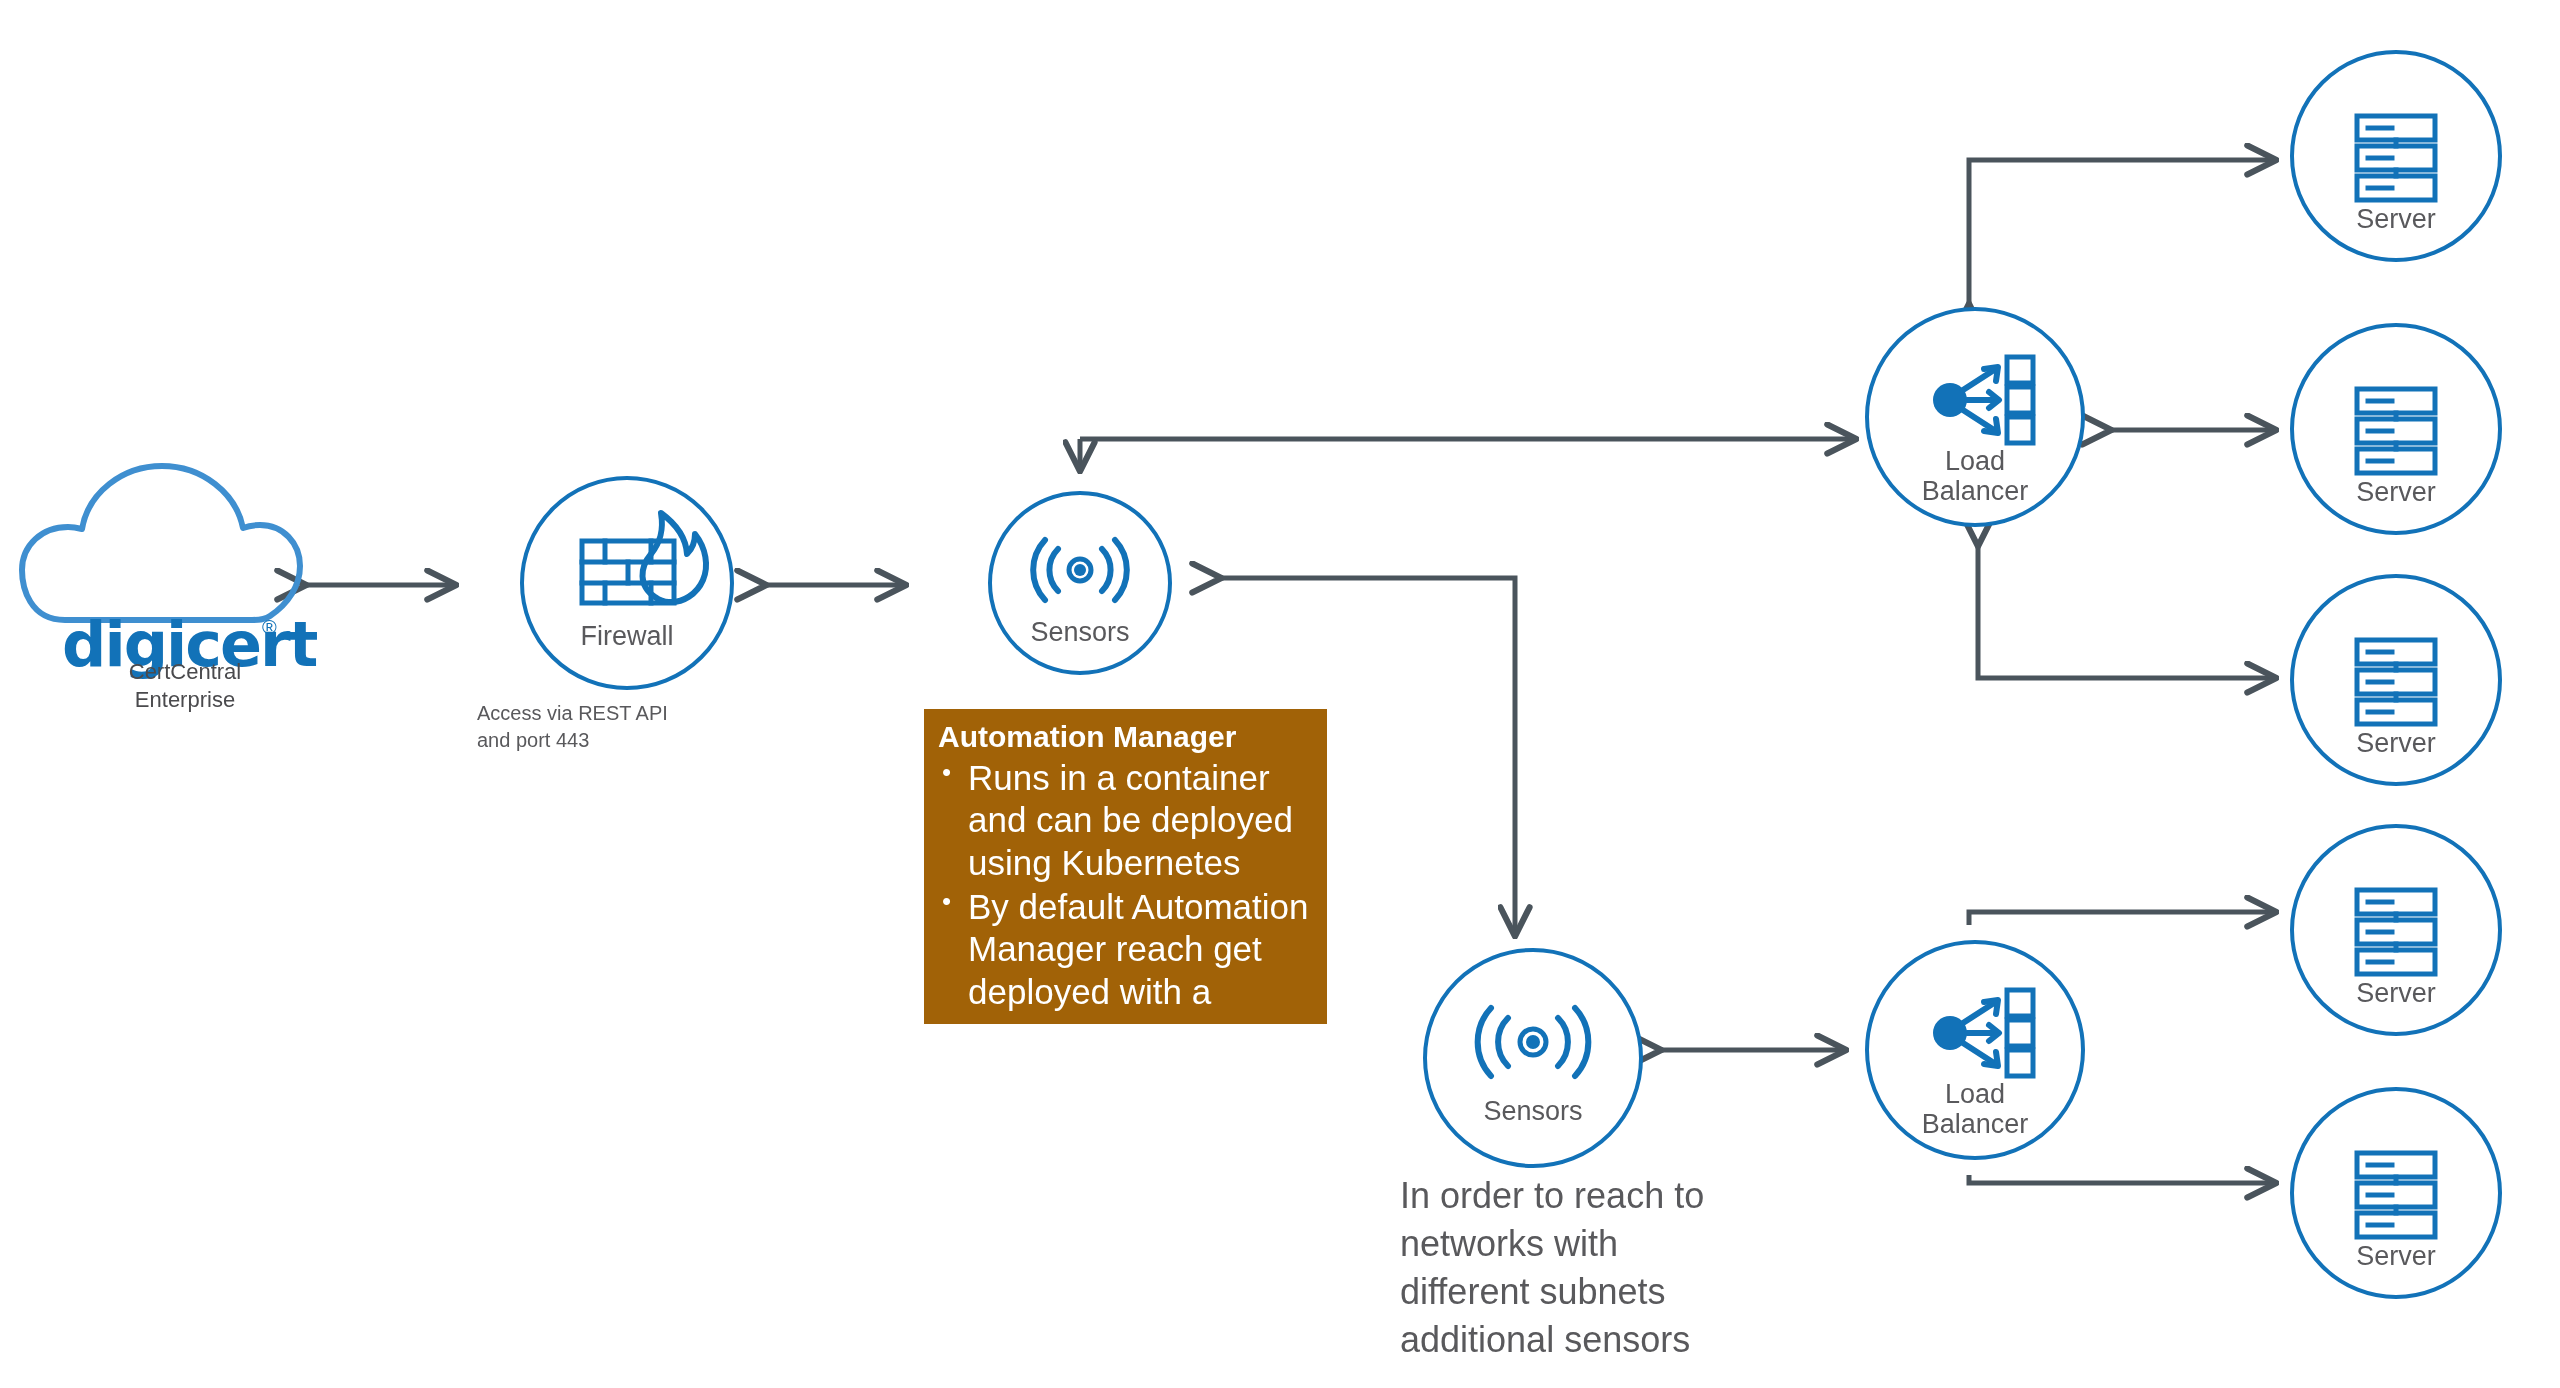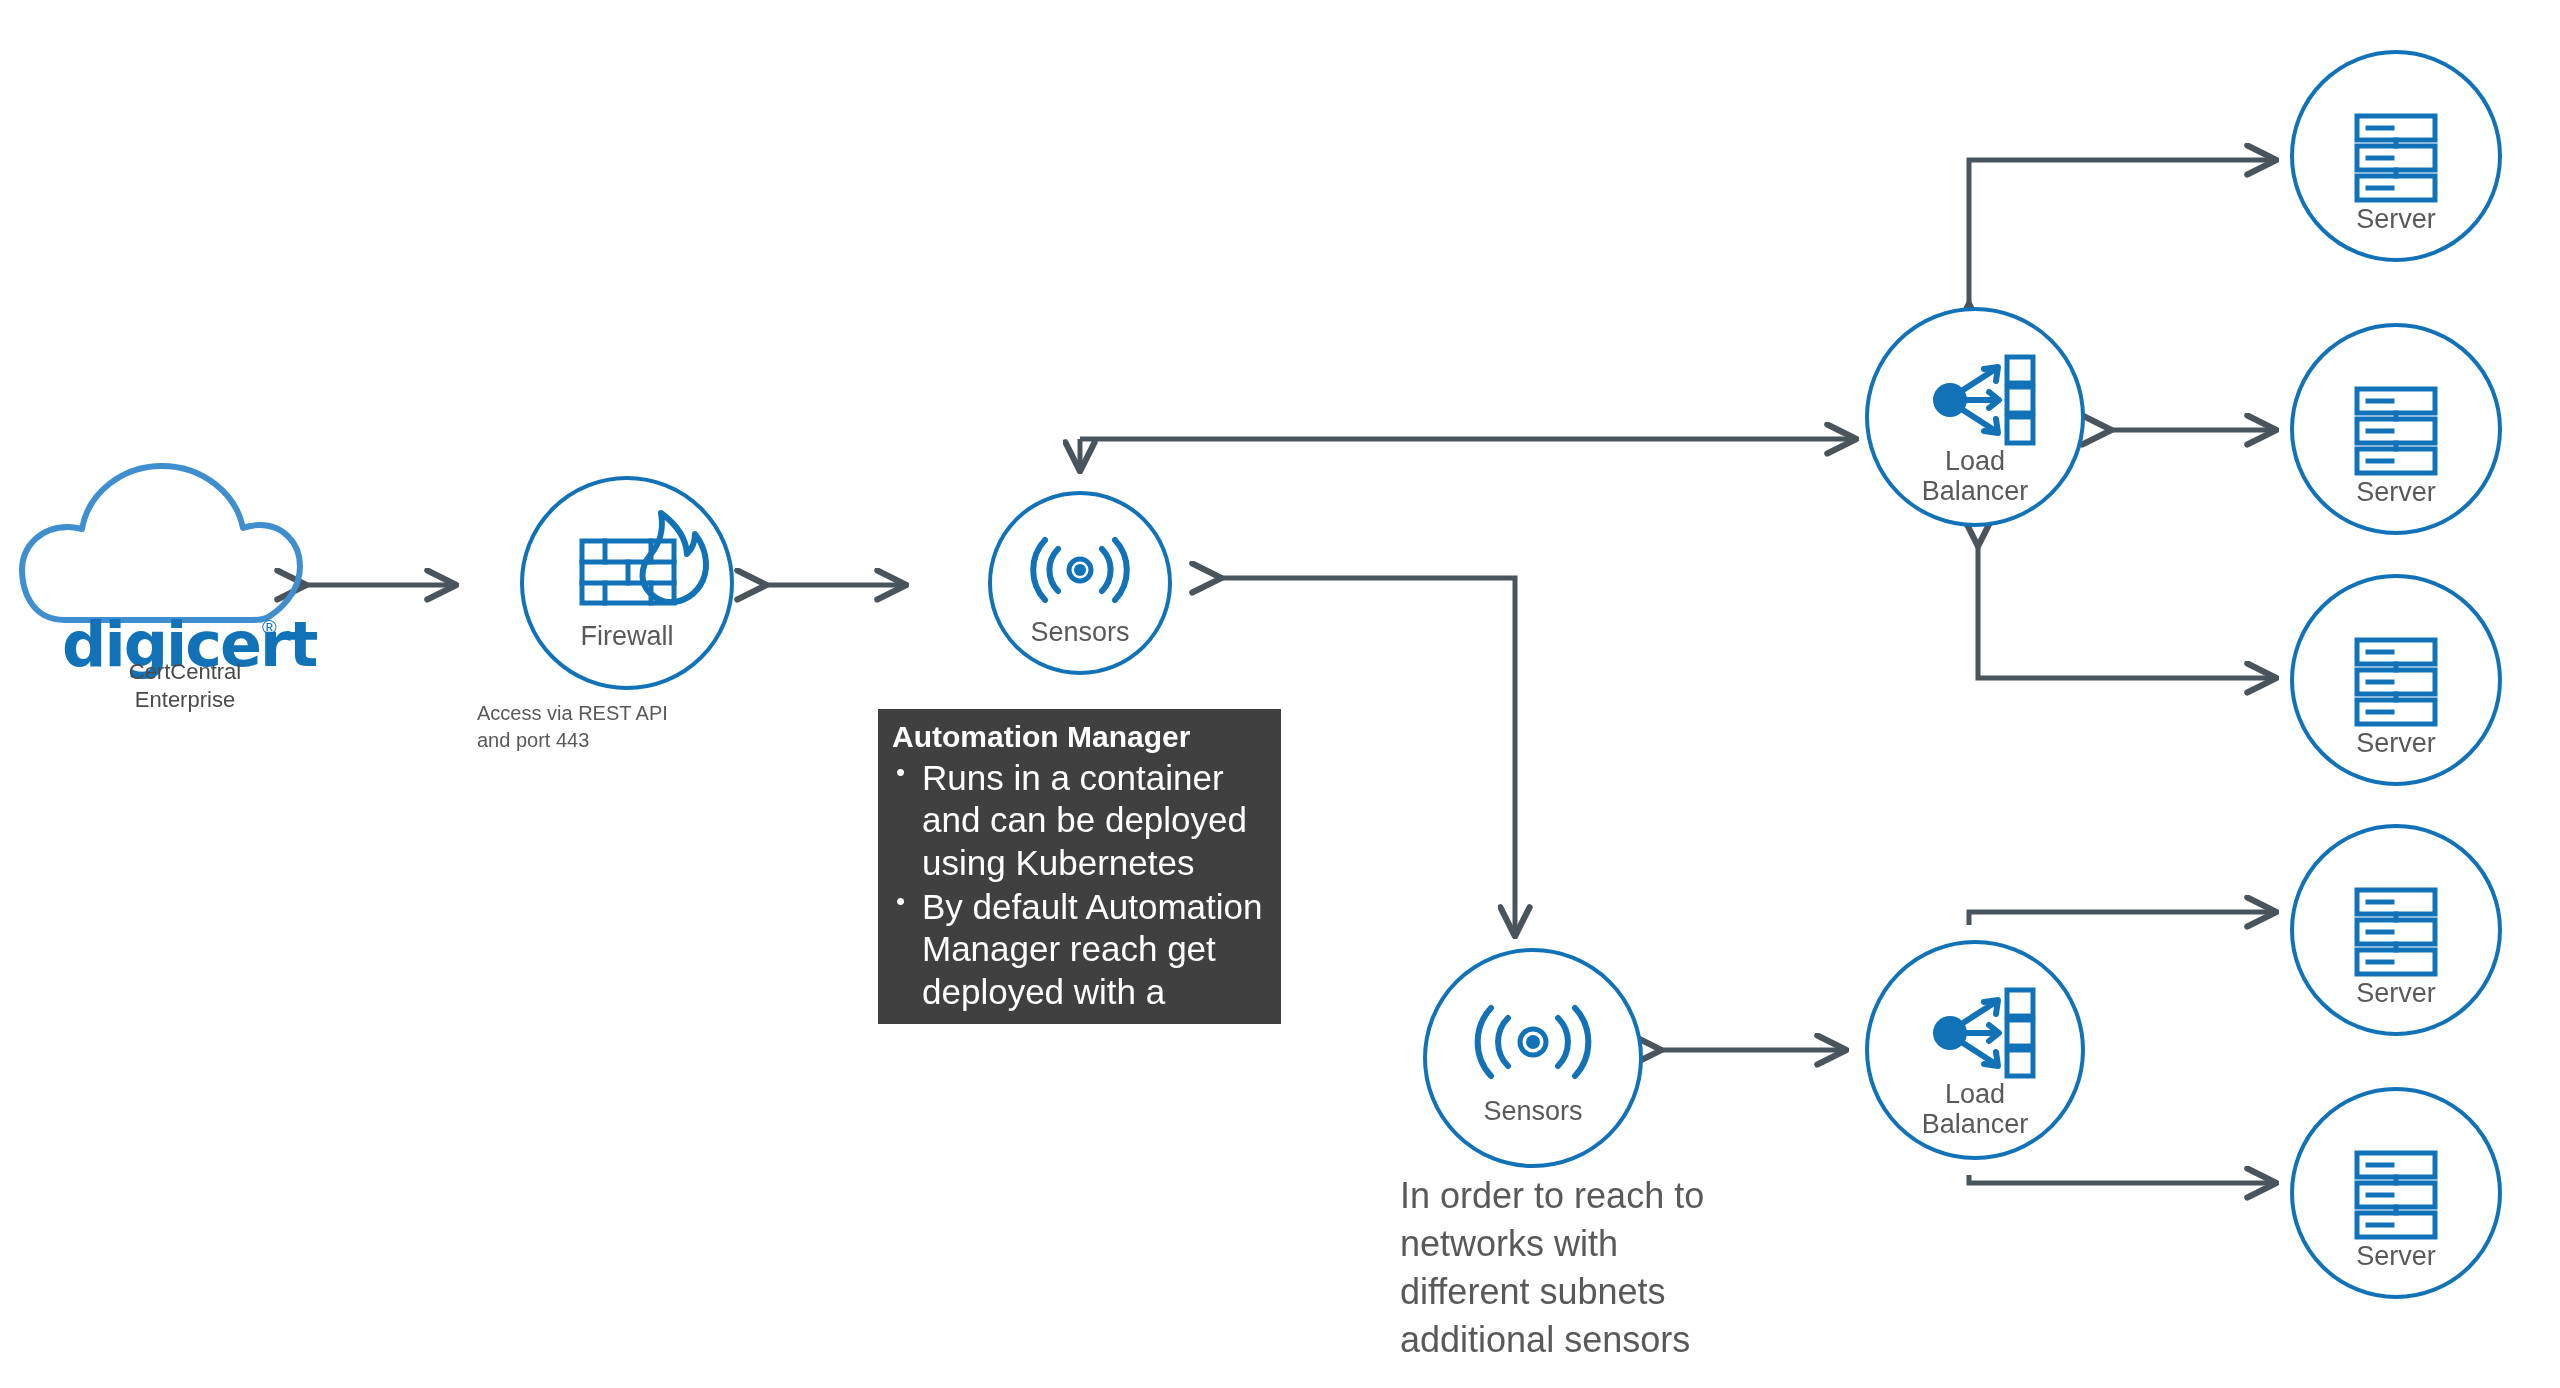--- a/index.html
+++ b/index.html
@@ -76,22 +76,23 @@
     fill: #1272b8;
     letter-spacing: -2px;
   }
   .brand-reg {
     font-family: "Liberation Sans", sans-serif;
     font-size: 20px;
     fill: #1272b8;
   }
   .callout-box {
     position: absolute;
-    background: #404040;
+    background: #a16207;
     box-sizing: border-box;
+    margin-left: 46px;
   }
   .callout-title {
     font-family: "Liberation Sans", sans-serif;
     font-size: 30px;
     font-weight: bold;
     color: #ffffff;
     margin: 0 0 2px 0;
     line-height: 1.15;
   }
   .callout-list {

